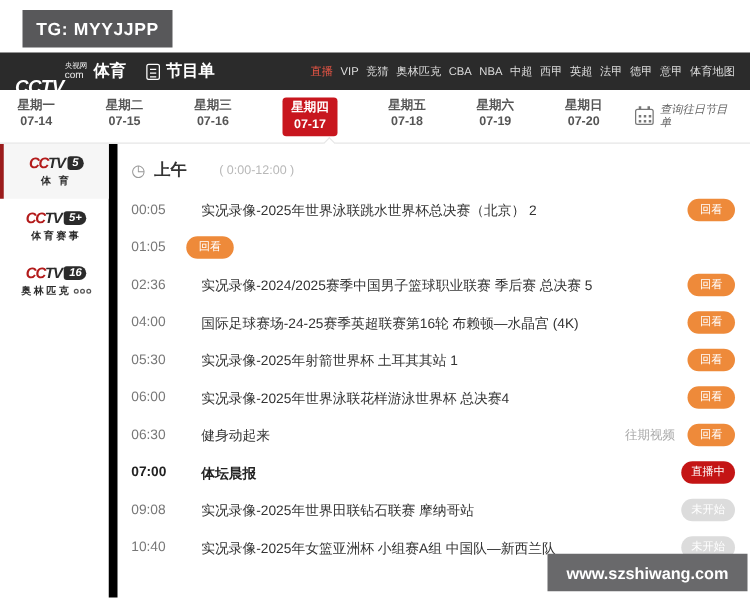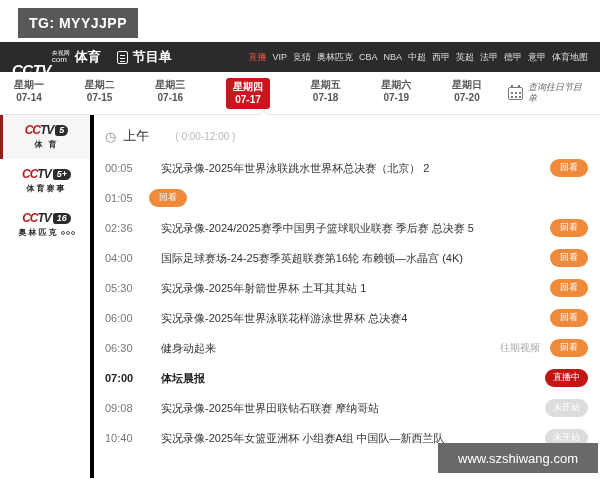--- a/index.html
+++ b/index.html
@@ -5,21 +5,21 @@
   * { margin:0; padding:0; box-sizing:border-box; }
   html,body { width:600px; height:480px; overflow:hidden; background:#fff;
     font-family:"Liberation Sans", sans-serif; }
   .page { position:relative; width:600px; height:480px; background:#fff; }
 
   
   .wm-top { position:absolute; top:8px; left:18px; width:120px; height:30px;
     background:#58585a; color:#fff; font-weight:bold; font-size:14px;
     display:flex; align-items:center; justify-content:center; letter-spacing:.5px; z-index:9; }
   .wm-bottom { position:absolute; right:2px; bottom:7px; width:160px; height:30px;
-    background:#69696b; color:#fff; font-weight:normal; font-size:13px;
+    background:#69696b; color:#fff; font-weight:bold; font-size:13px;
     display:flex; align-items:center; justify-content:center; z-index:9; }
 
   
   .header-spacer { height:42px; }
   .topbar { height:30px; background:#2b2b2b; color:#fff; display:flex;
     align-items:center; padding:0 12px; }
   .logo { display:flex; align-items:center; }
   .logo .cctv { font-weight:bold; font-style:italic; font-size:15px; letter-spacing:-.5px;margin-top:24px; }
   .logo .sub { display:flex; flex-direction:column; margin-left:1px; line-height:1; }
   .logo .sub .s1 { font-size:6px; color:#eee; }
@@ -48,41 +48,41 @@
     position:relative; flex:none; margin-top:1px; }
   .cal-icon::before { content:""; position:absolute; top:-3px; left:2px; width:2px;
     height:3px; background:#777; box-shadow:7px 0 0 #777; }
   .cal-icon::after { content:""; position:absolute; left:2px; top:4px; width:2px; height:2px;
     background:#777; box-shadow:4px 0 0 #777, 8px 0 0 #777, 0 4px 0 #777, 4px 4px 0 #777, 8px 4px 0 #777; }
   .notch { position:absolute; bottom:-4px; left:260px; width:7px; height:7px; background:#fff;
     border-left:1px solid #e6e6e6; border-top:1px solid #e6e6e6; transform:rotate(45deg); }
 
   
   .main { display:flex; height:363px; }
-  .sidebar { width:94px; border-right:4px solid #000000; }
+  .sidebar { width:94px; border-right:7px solid #000000; }
   .chan { height:44px; display:flex; flex-direction:column; align-items:center;
     justify-content:center; cursor:pointer; border-left:3px solid transparent; }
   .chan.selected { background:#f6f6f6; border-left:3px solid #9b1c1c; }
   .brandline { display:flex; align-items:center; font-weight:bold; font-style:italic; line-height:1; }
   .brand-cc { color:#b31b1b; font-size:12px; letter-spacing:-1px; }
   .brand-tv { color:#2b2b2b; font-size:12px; letter-spacing:-1px; }
   .chnum { background:#2b2b2b; color:#fff; font-size:9px; font-weight:bold;
     border-radius:3px 7px 7px 3px; padding:1px 4px; margin-left:2px; font-style:italic; }
   .chlabel { font-size:8px; font-weight:bold; color:#2b2b2b; letter-spacing:2px; margin-top:3px; }
   .rings { display:inline-flex; gap:1px; margin-left:2px; }
   .ring { width:4px; height:4px; border:1px solid #555; border-radius:50%; }
   .livetext { font-weight:bold; font-size:15px; color:#1f1f1f; letter-spacing:1px;
     font-style:normal; line-height:1; }
   .chan .red-label { color:#8b2424; }
 
   
   .content { flex:1; padding:8px 12px 0 11px; }
   .sect { display:flex; align-items:center; height:26px; margin-bottom:4px; }
   .clock-icon { color:#999; font-size:13px; line-height:1; margin-right:7px; }
-  .sect-label { font-weight:normal; font-size:13px; color:#333; }
+  .sect-label { font-weight:bold; font-size:13px; color:#333; }
   .sect-range { color:#b8b8b8; font-size:10px; margin-left:26px; }
   .row { display:flex; align-items:center; height:30px; font-size:11px; }
   .time { width:44px; color:#777; flex:none; }
   .title { flex:1; color:#333; padding-left:12px; white-space:nowrap; overflow:hidden; }
   .note { color:#aaa; font-size:10px; margin-right:10px; flex:none; }
   .badge { min-width:38px; text-align:center; padding:2px 8px 3px; border-radius:10px;
     font-size:9px; color:#fff; flex:none; cursor:pointer; }
   .badge.replay { background:#ee8a3a; }
   .badge.live { background:#c41515; }
   .badge.upcoming { background:#dcdcdc; }

